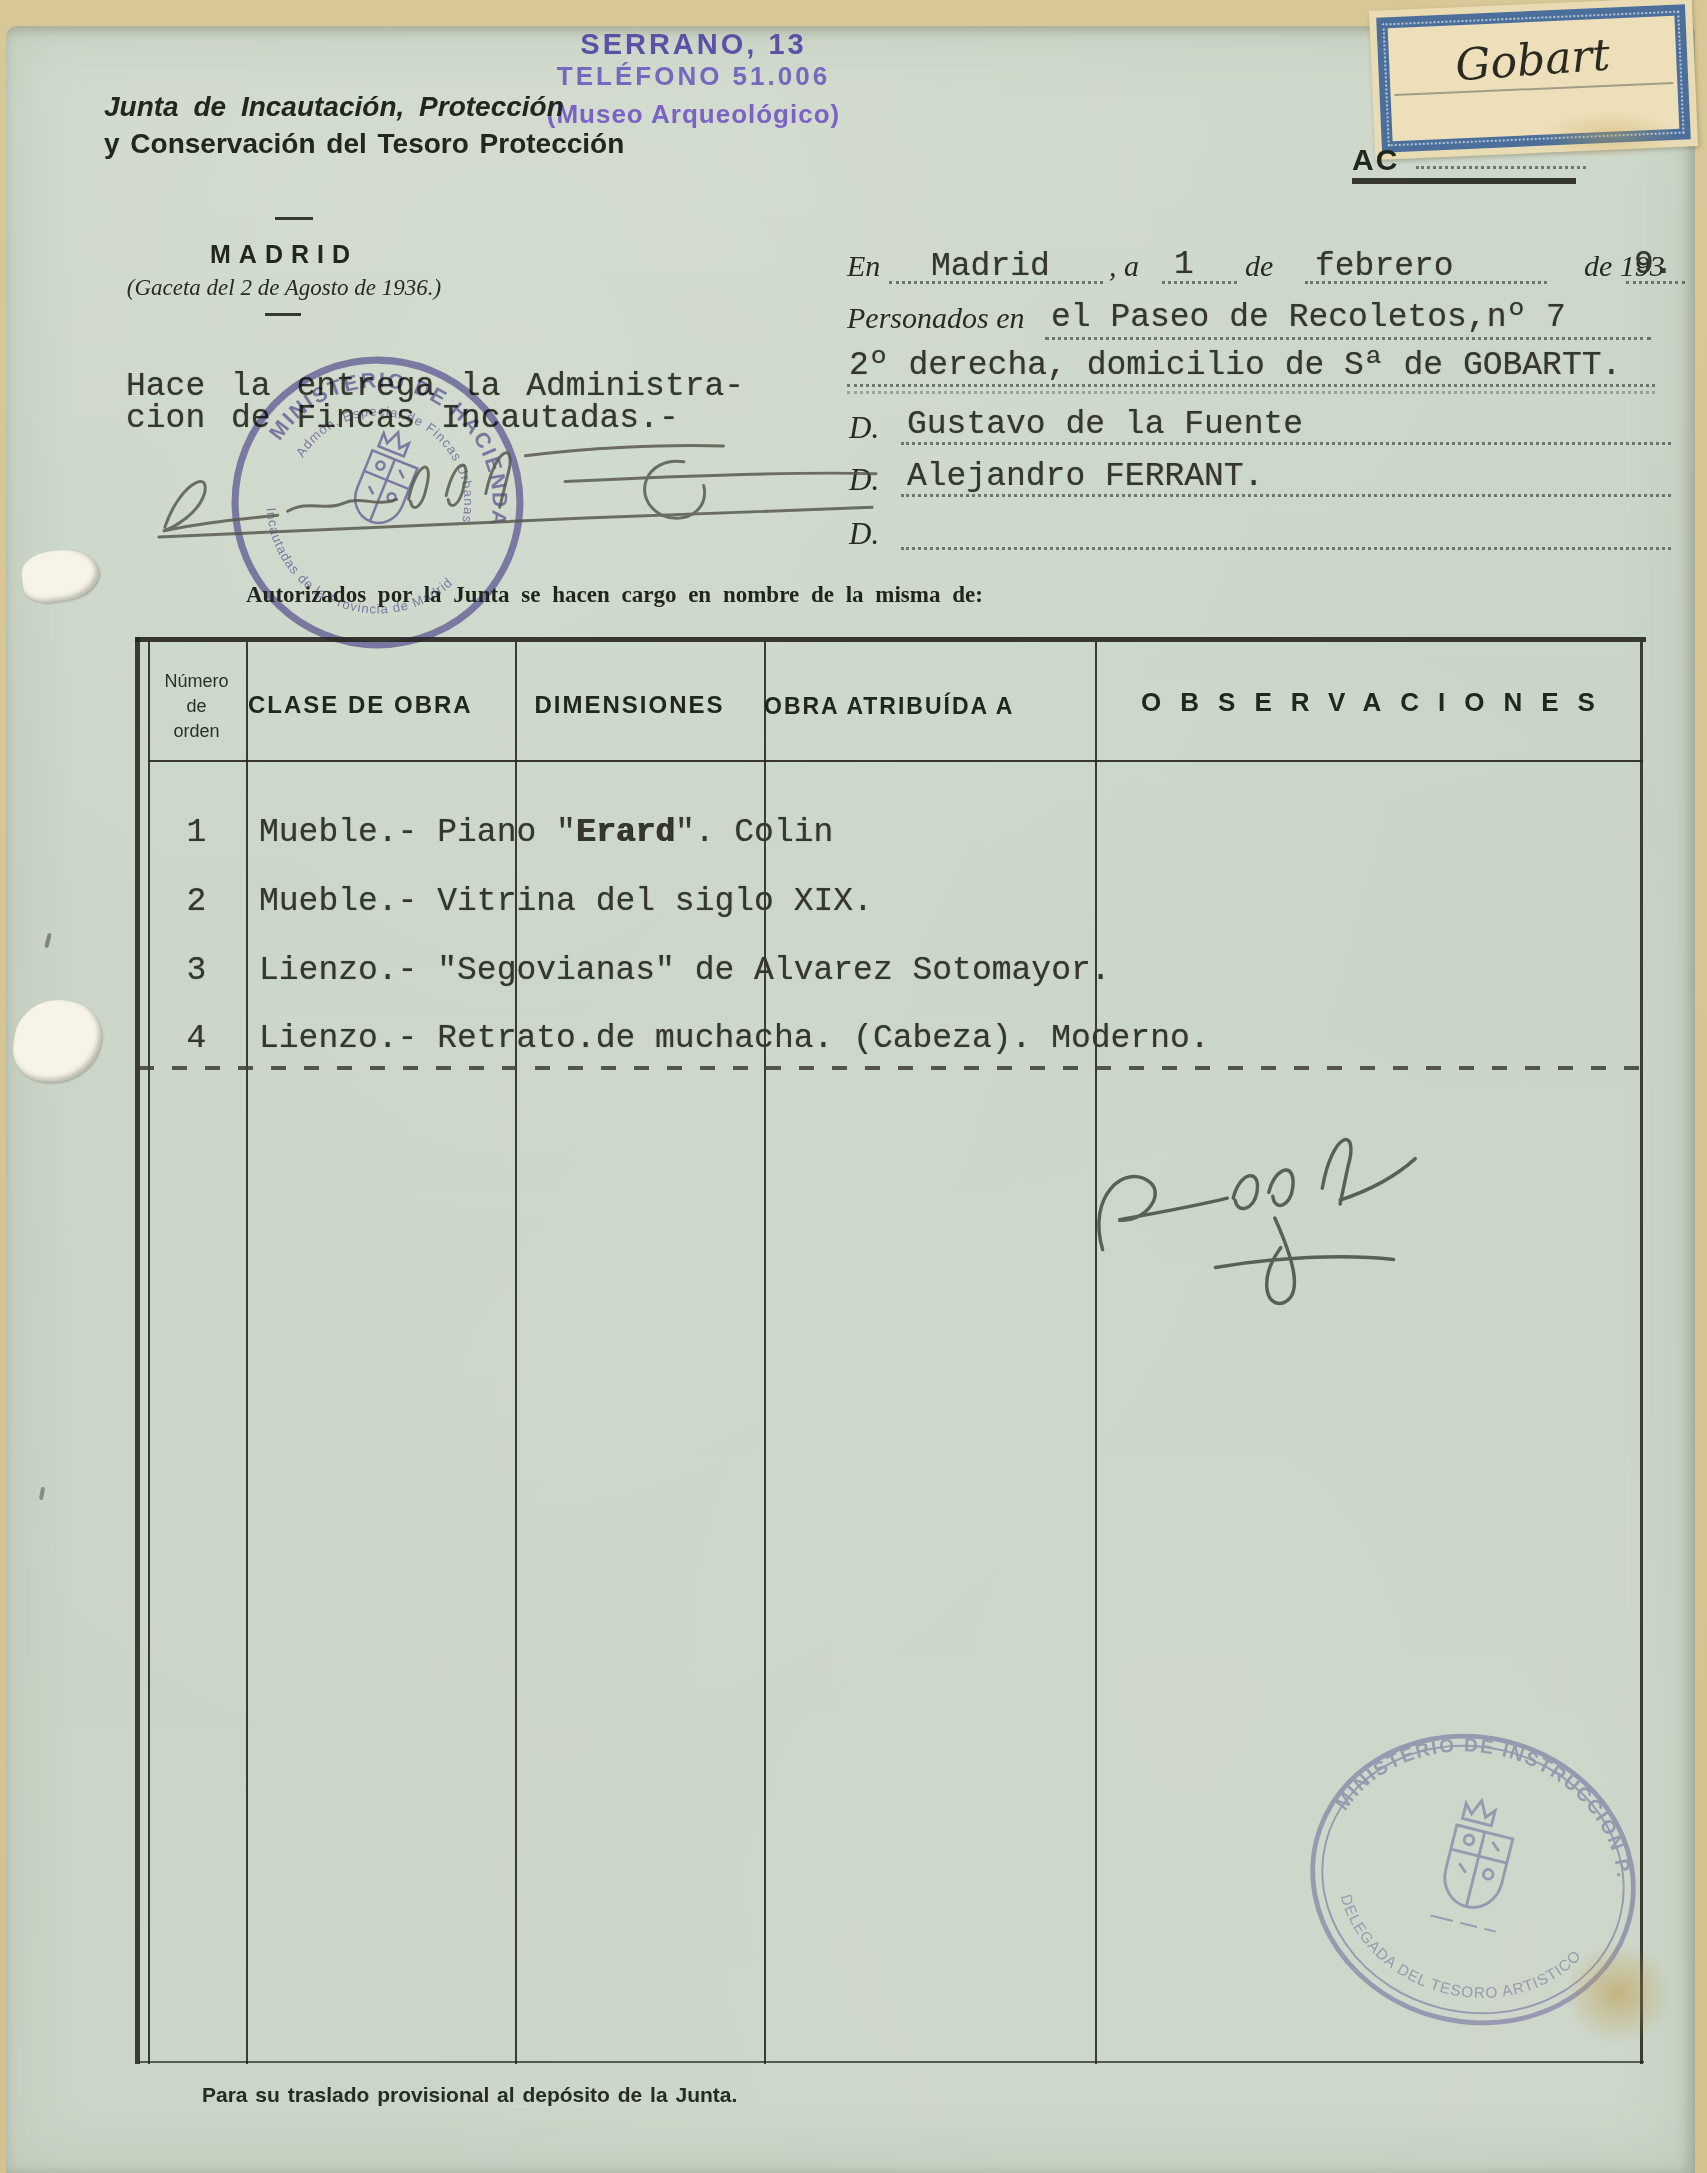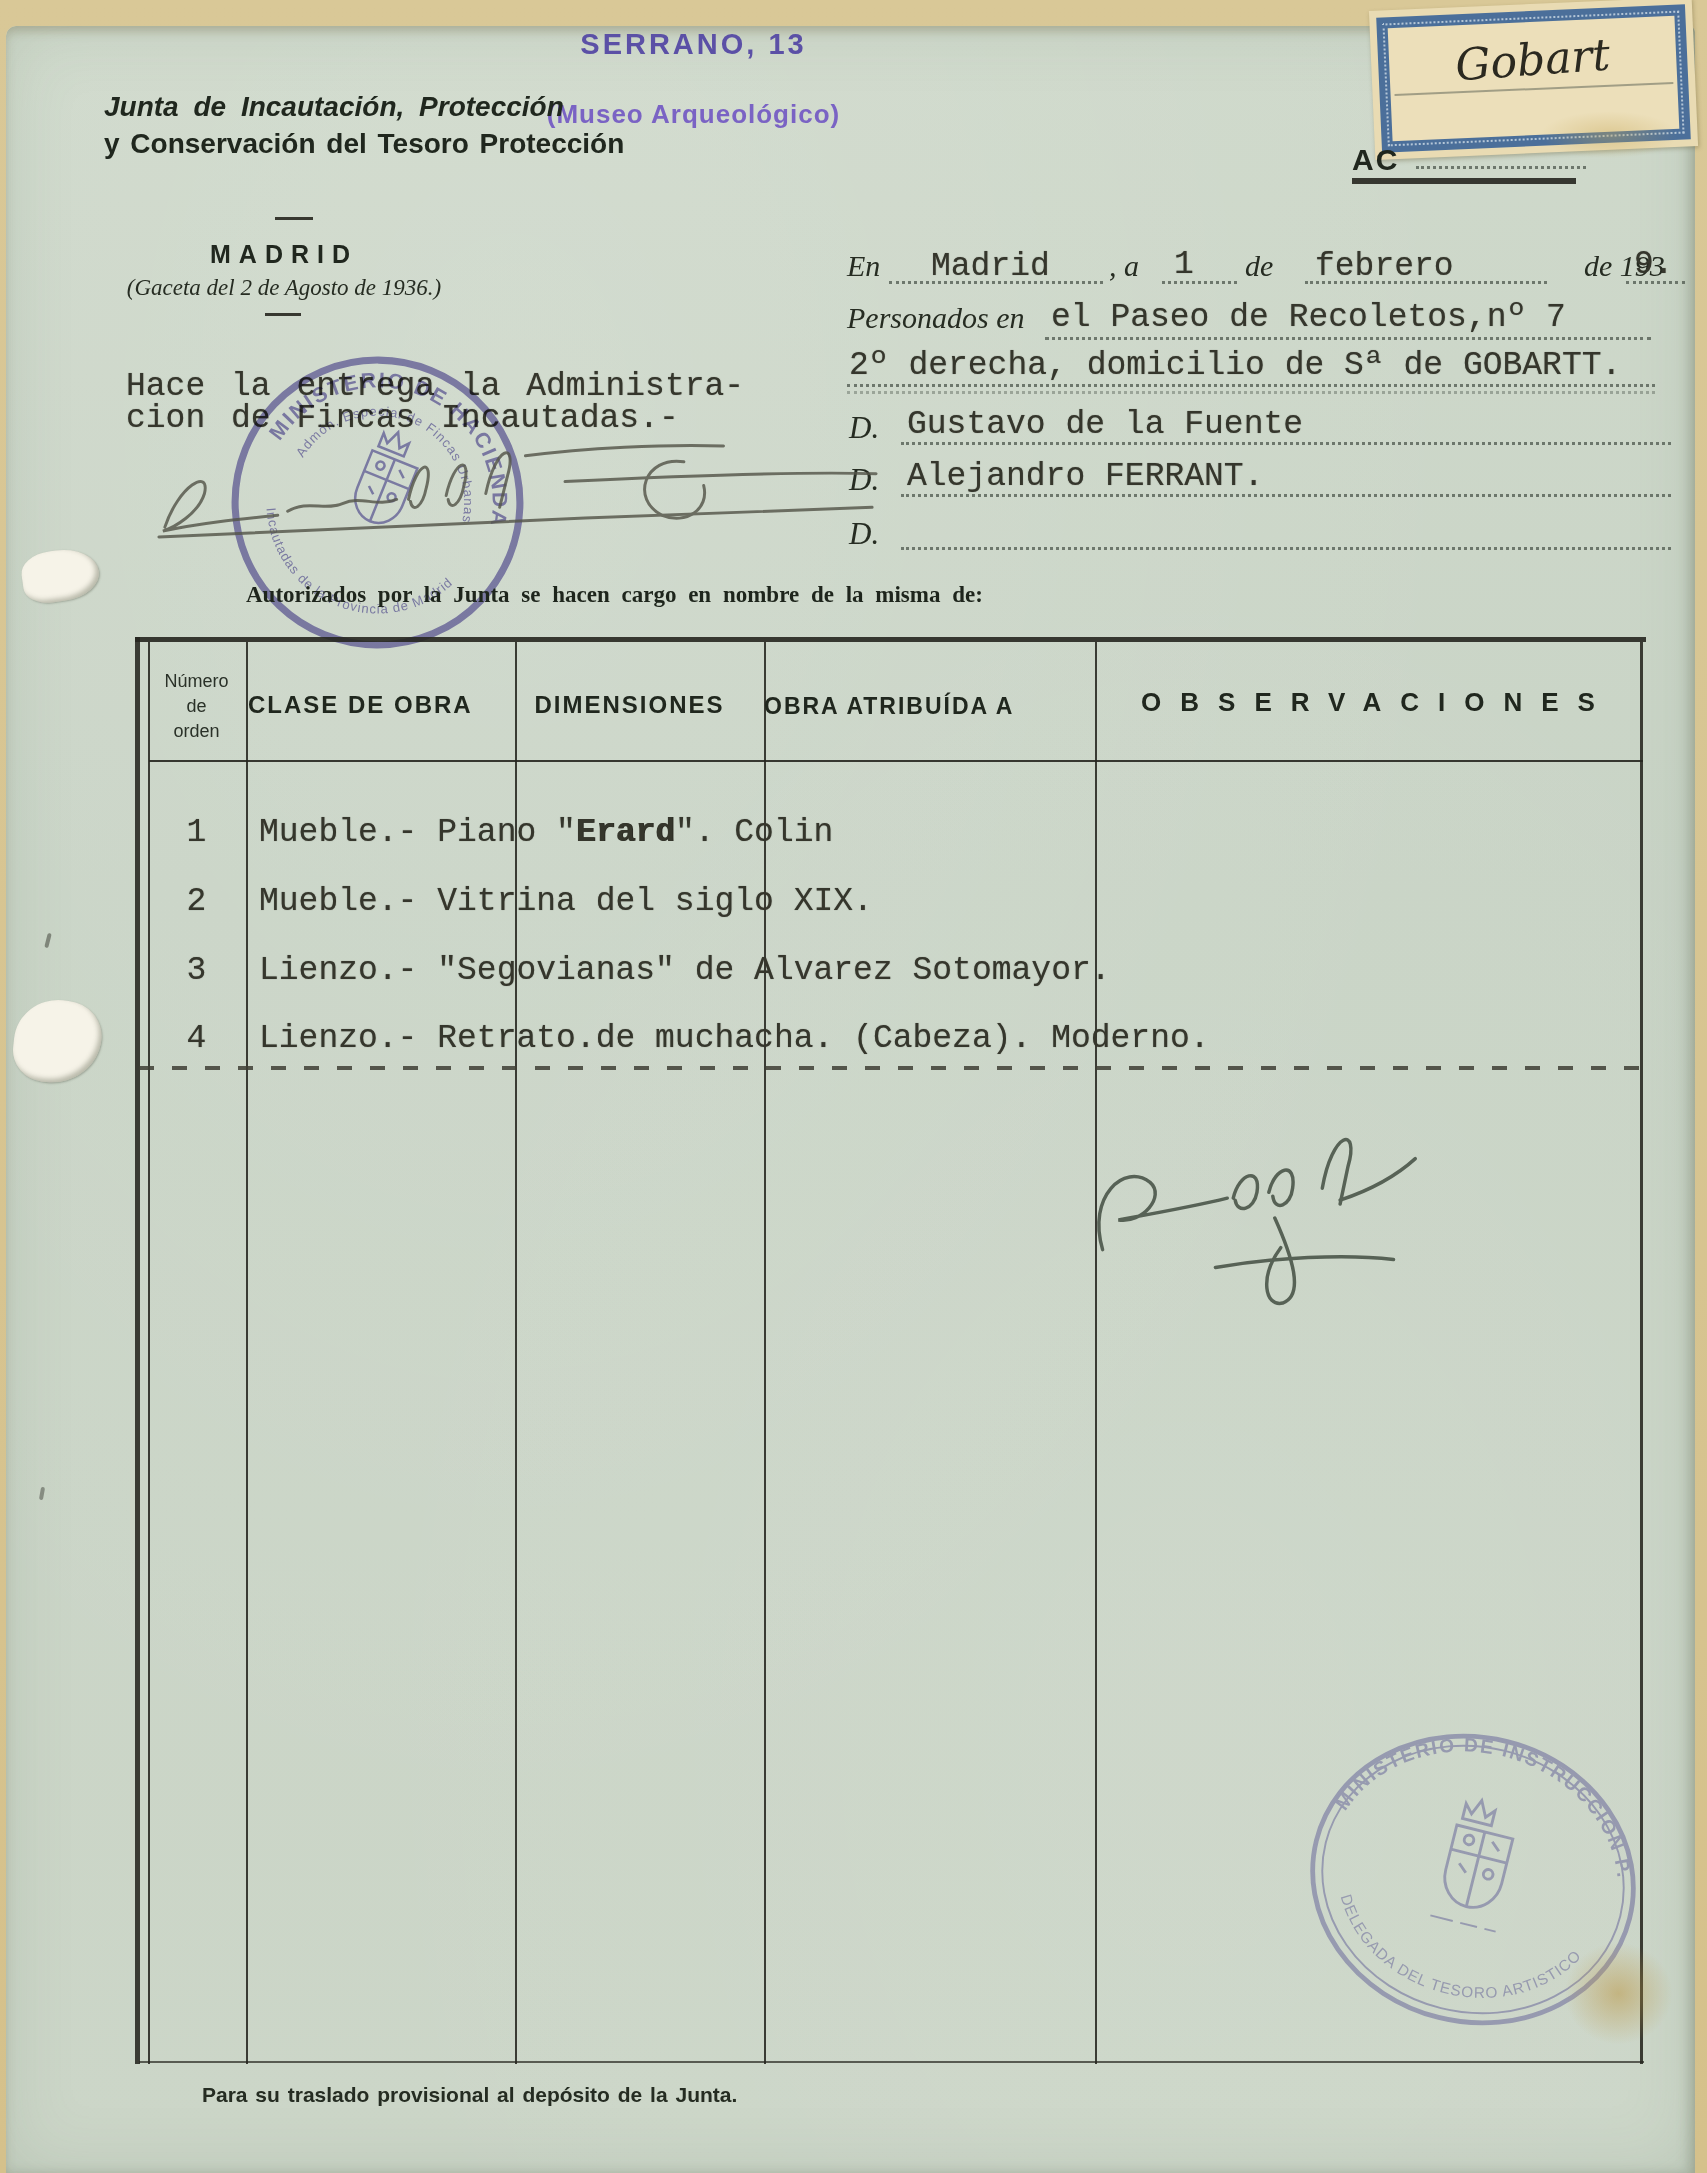--- a/index.html
+++ b/index.html
@@ -23,20 +23,21 @@
   .stain{pointer-events:none;}
   svg text{font-family:"Liberation Sans",sans-serif;}
 </style>
 </head>
 <body>
 
 <div class="sheet">
   <div class="paper"></div>
 
   <div class="abs purple" style="left:436px;top:28px;width:515px;text-align:center;font-size:29px;letter-spacing:3px;">SERRANO, 13</div>
+  <div class="abs purple" style="left:436px;top:61px;width:515px;text-align:center;font-size:26px;letter-spacing:3px;color:#7668bd;">TELÉFONO 51.006</div>
   <div class="abs purple" style="left:436px;top:93px;width:515px;text-align:center;font-size:26px;letter-spacing:1px;color:#7a63c4;margin-top:6px;">(Museo Arqueológico)</div>
 
   <div class="abs sansb" style="left:104px;top:91px;font-size:28px;word-spacing:7px;font-style:italic;">Junta de Incautación, Protección</div>
   <div class="abs sansb" style="left:104px;top:128px;font-size:28px;word-spacing:3px;">y Conservación del Tesoro Protección</div>
   <div class="abs hline" style="left:275px;top:217px;width:38px;height:3px;"></div>
   <div class="abs sansb" style="left:91px;top:240px;width:386px;text-align:center;font-size:25px;letter-spacing:8px;">MADRID</div>
   <div class="abs seri" style="left:91px;top:275px;width:386px;text-align:center;font-size:23px;font-style:italic;">(Gaceta del 2 de Agosto de 1936.)</div>
   <div class="abs hline" style="left:265px;top:313px;width:36px;height:3px;"></div>
 
   <div class="abs" style="left:1372px;top:4px;width:309px;height:135px;transform:rotate(-2.5deg);background:#e9dbb3;padding:7px;box-shadow:1px 2px 4px rgba(90,80,40,.35);">

